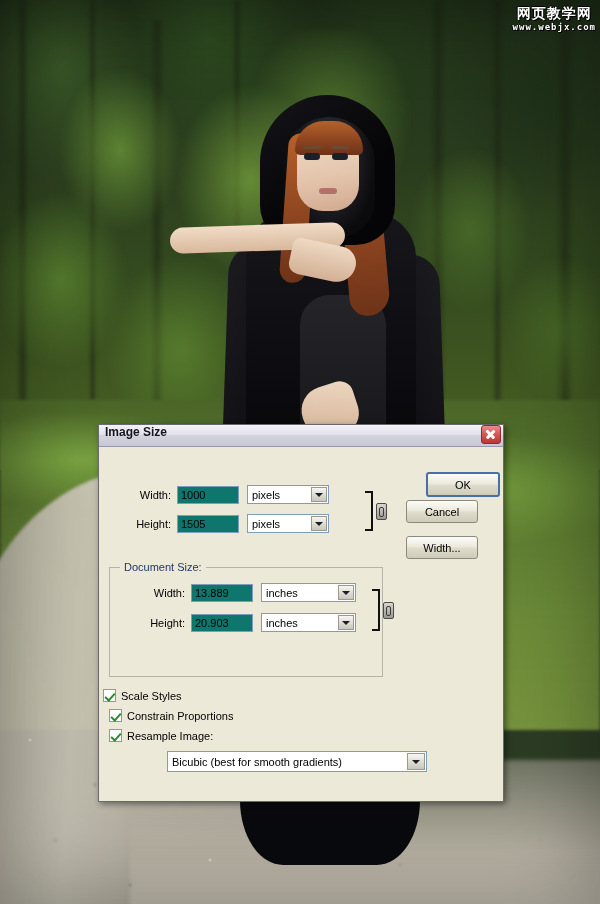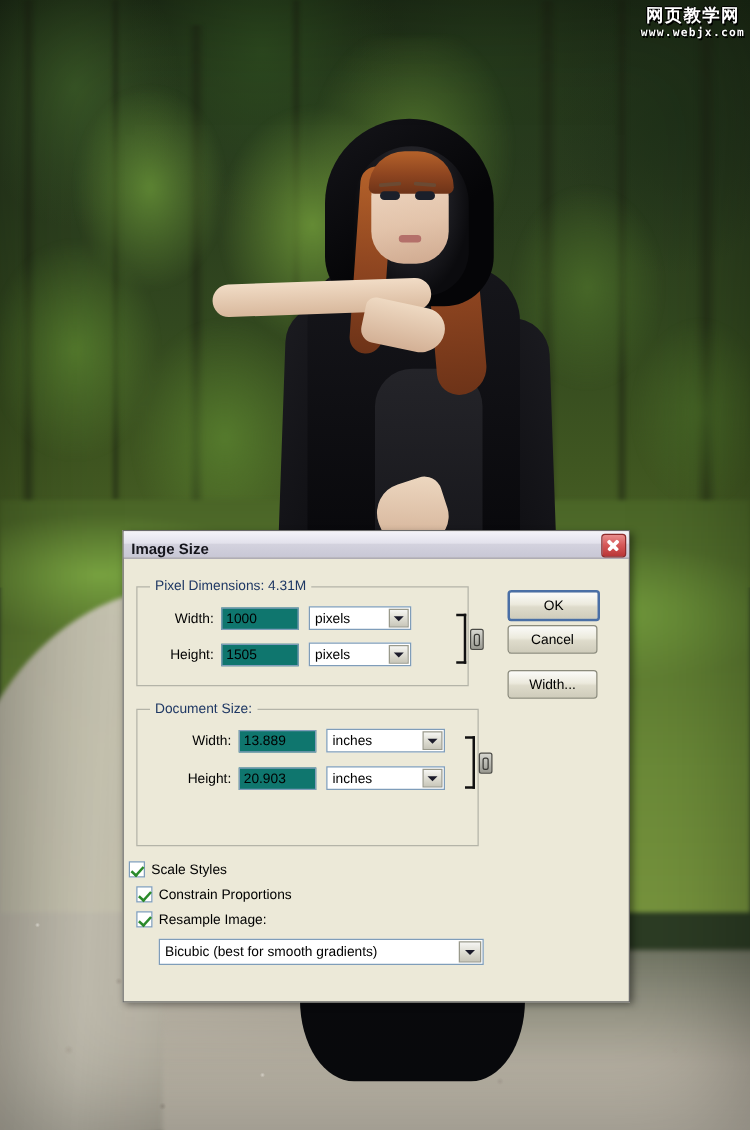--- a/index.html
+++ b/index.html
@@ -221,22 +221,22 @@
     box-shadow: 2px 2px 6px rgba(0,0,0,.45);
     z-index: 30;
     font-size: 11px;
     color: #000;
   }
   #titlebar {
     height: 22px;
     background: linear-gradient(180deg, #f4f3f9 0%, #e3e2ec 45%, #d3d2de 50%, #c8c7d5 100%);
     border-bottom: 1px solid #9a98a8;
     display: flex;
-    align-items: flex-end;
-    padding: 0 2px 0 6px;
+    align-items: flex-start;
+    padding: 0 2px 12px 6px;
     box-sizing: border-box;
   }
   #title-text {
     font-family: "Liberation Sans", sans-serif;
     font-size: 12px;
     font-weight: bold;
     color: #15151c;
     flex: 1;
   }
   #close-btn {
@@ -301,20 +301,21 @@
     height: 19px;
     background: #fff;
     border: 1px solid #7f9db9;
     box-sizing: border-box;
     display: flex;
     align-items: center;
     font-size: 11px;
     padding-left: 4px;
     position: relative;
     cursor: default;
+    margin-left: 40px;
   }
   .combo-arrow {
     position: absolute;
     right: 1px; top: 1px;
     width: 16px; height: 15px;
     background: linear-gradient(180deg, #f6f6f3 0%, #dfded4 50%, #c9c7ba 100%);
     border: 1px solid #9a9a8c;
     box-sizing: border-box;
     display: flex; align-items: center; justify-content: center;
   }
@@ -389,20 +390,21 @@
     border: 1px solid #8b8b7d;
     border-radius: 3px;
     font-family: "Liberation Sans", sans-serif;
     font-size: 11px;
     color: #000;
     display: flex; align-items: center; justify-content: center;
     cursor: default;
   }
   .btn.default {
     border: 2px solid #4a6fa5;
+    margin-left: 20px;
   }
   #btn-ok     { left: 307px; top: 25px; }
   #btn-cancel { left: 307px; top: 53px; }
   #btn-auto   { left: 307px; top: 89px; }
 </style>
 </head>
 <body>
 
 <div id="photo">
   <div class="layer" id="forest-far"></div>
@@ -453,23 +455,20 @@
 
 <div id="dialog">
 
   <div id="titlebar">
     <span id="title-text">Image Size</span>
     <div id="close-btn"></div>
   </div>
 
   <div id="dlg-body">
 
-    <div class="group" id="grp-pixel">
-      <span class="group-title">Pixel Dimensions:  4.31M</span>
-    </div>
 
     <div class="row" style="left:24px; top:38px;">
       <span class="lbl" style="width:48px;">Width:</span>
       <input class="txtfield" style="width: 62px; margin-left: 6px;" value="1000">
       <div class="combo" style="width:82px; margin-left:8px;">
         <span>pixels</span>
         <div class="combo-arrow">
             <span></span>
           </div>
       </div>

